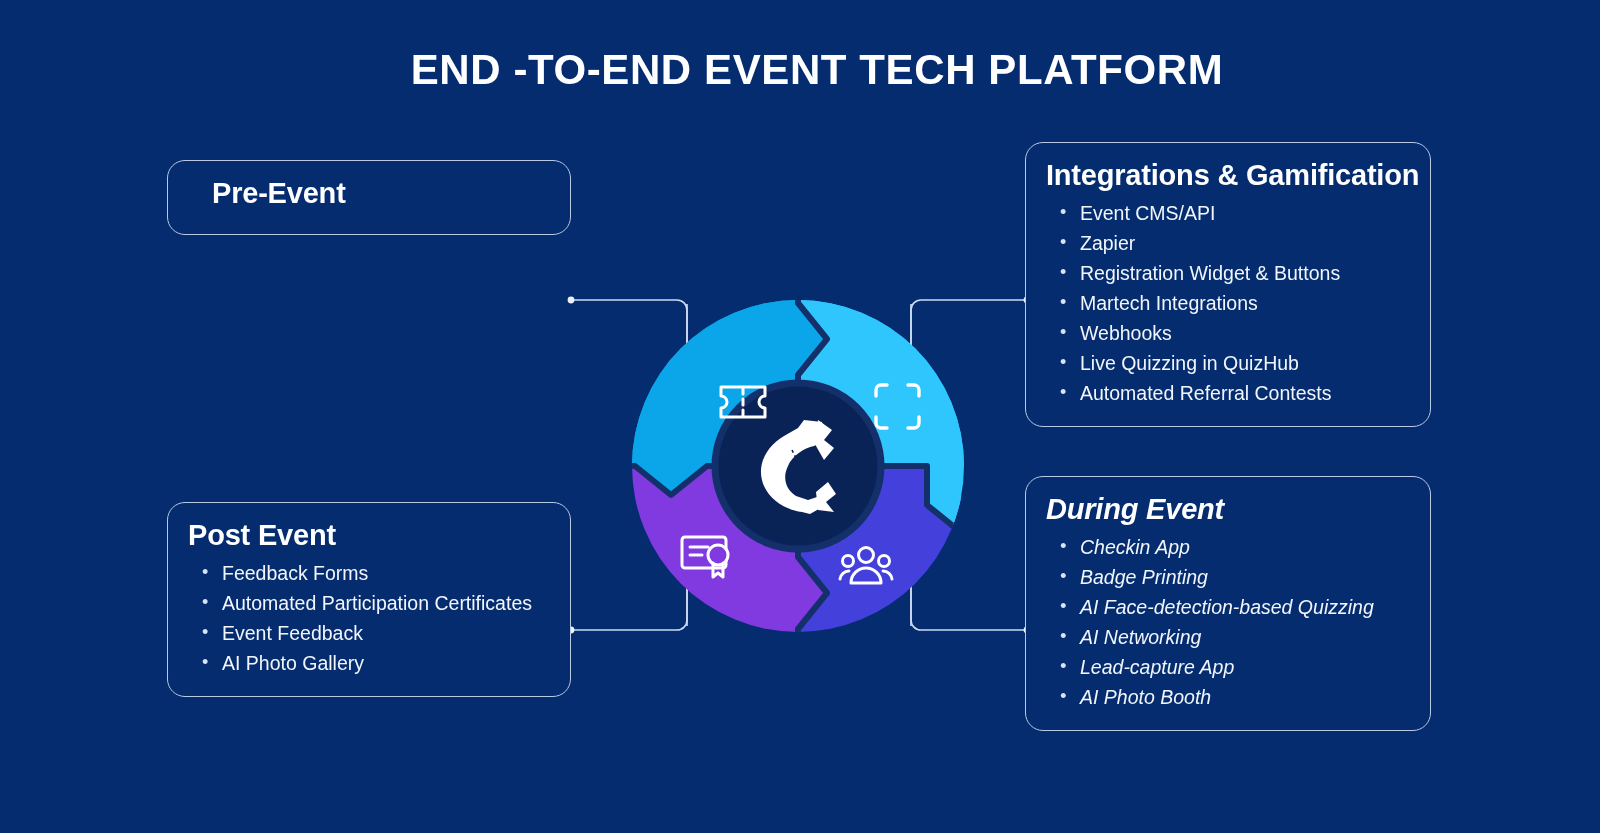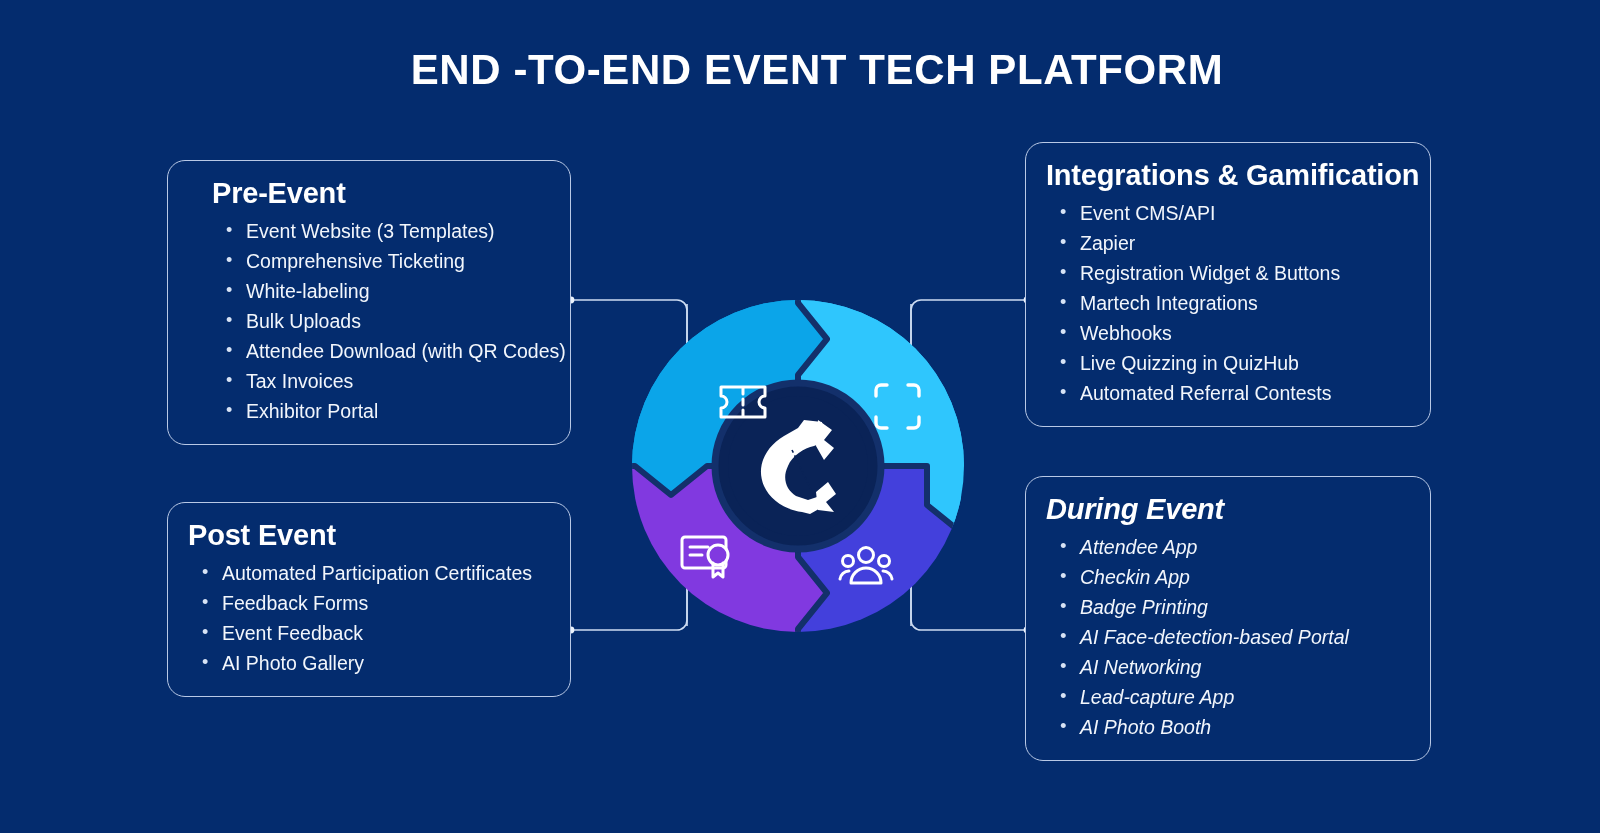--- a/index.html
+++ b/index.html
@@ -184,36 +184,27 @@
         <circle cx="44" cy="16" r="5.5"></circle>
         <path d="M11 38 a15 15 0 0 1 30 0 Z"></path>
         <path d="M0 34 a9 9 0 0 1 9 -8"></path>
         <path d="M52 34 a9 9 0 0 0 -9 -8"></path>
       </g>
     </svg>
   </div>
 
   <div class="panel" id="panel-pre">
     <h2>Pre-Event</h2>
-    <ul>
-      <li>Event Website (3 Templates)</li>
-      <li>Comprehensive Ticketing</li>
-      <li>White-labeling</li>
-      <li>Bulk Uploads</li>
-      <li>Attendee Download (with QR Codes)</li>
-      <li>Tax Invoices</li>
-      <li>Exhibitor Portal</li>
-    </ul>
   </div>
 
   <div class="panel" id="panel-post">
     <h2>Post Event</h2>
     <ul>
+      <li>Feedback Forms</li>
       <li>Automated Participation Certificates</li>
-      <li>Feedback Forms</li>
       <li>Event Feedback</li>
       <li>AI Photo Gallery</li>
     </ul>
   </div>
 
   <div class="panel" id="panel-integ">
     <h2>Integrations &amp; Gamification</h2>
     <ul>
       <li>Event CMS/API</li>
       <li>Zapier</li>
@@ -221,23 +212,22 @@
       <li>Martech Integrations</li>
       <li>Webhooks</li>
       <li>Live Quizzing in QuizHub</li>
       <li>Automated Referral Contests</li>
     </ul>
   </div>
 
   <div class="panel" id="panel-during">
     <h2>During Event</h2>
     <ul>
-      <li>Attendee App</li>
       <li>Checkin App</li>
       <li>Badge Printing</li>
-      <li>AI Face-detection-based Portal</li>
+      <li>AI Face-detection-based Quizzing</li>
       <li>AI Networking</li>
       <li>Lead-capture App</li>
       <li>AI Photo Booth</li>
     </ul>
   </div>
 
 </div>
 
 </body></html>

